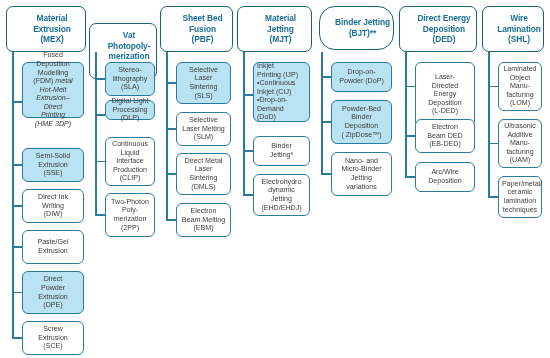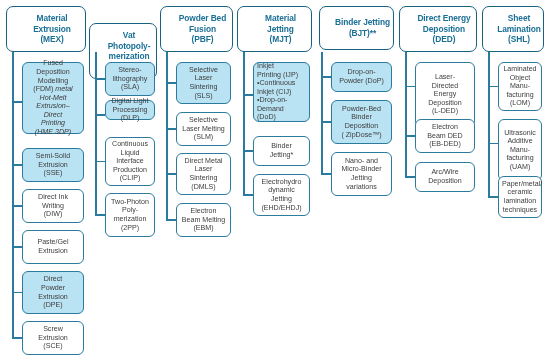--- a/index.html
+++ b/index.html
@@ -98,21 +98,21 @@
 
 <div id="diagram">
     <div class="column" style="left: 6px; width: 80px;">
       <div class="header-box" style="left: 0px; right: 0px;">
         <span class="hdr-text">Material
 Extrusion
 (MEX)</span>
       </div>
       <div class="trunk" style="left: 6px; top: 52px; height: 286px;"></div>
       <div class="stub" style="left: 6px; top: 101.1px; width: 10px;"></div>
-      <div class="item-box filled" style="left: 16px; right: 2px; top: 62px; height: 72px;">
+      <div class="item-box filled" style="left: 16px; right: 2px; top: 62px; height: 56px;">
         <span class="item-text"><span>Fused</span><br><span>Deposition</span><br><span>Modelling</span><br><span>(FDM) </span><span class="ital">metal</span><br><span class="ital">Hot-Melt</span><br><span class="ital">Extrusion–</span><br><span class="ital">Direct</span><br><span class="ital">Printing</span><br><span class="ital">(HME 3DP)</span></span>
       </div>
       <div class="stub" style="left: 6px; top: 164.1px; width: 10px;"></div>
       <div class="item-box filled" style="left: 16px; right: 2px; top: 148px; height: 34px;">
         <span class="item-text">Semi-Solid
 Extrusion
 (SSE)</span>
       </div>
       <div class="stub" style="left: 6px; top: 205.1px; width: 10px;"></div>
       <div class="item-box" style="left: 16px; right: 2px; top: 189px; height: 34px;">
@@ -170,21 +170,21 @@
       <div class="stub" style="left: 6px; top: 214.1px; width: 10px;"></div>
       <div class="item-box" style="left: 16px; right: 2px; top: 193px; height: 44px;">
         <span class="item-text">Two-Photon
 Poly-
 merization
 (2PP)</span>
       </div>
     </div>
     <div class="column" style="left: 160px; width: 73px;">
       <div class="header-box" style="left: 0px; right: 0px;">
-        <span class="hdr-text">Powder Bed
+        <span class="hdr-text">Sheet Bed
 Fusion
 (PBF)</span>
       </div>
       <div class="trunk" style="left: 6px; top: 52px; height: 168px;"></div>
       <div class="stub" style="left: 6px; top: 82.1px; width: 10px;"></div>
       <div class="item-box filled" style="left: 16px; right: 2px; top: 62px; height: 42px;">
         <span class="item-text">Selective
 Laser
 Sintering
 (SLS)</span>
@@ -233,21 +233,21 @@
       </div>
       <div class="stub" style="left: 6px; top: 194.1px; width: 10px;"></div>
       <div class="item-box" style="left: 16px; right: 2px; top: 174px; height: 42px;">
         <span class="item-text">Electrohydro
 dynamic
 Jetting
 (EHD/EHDJ)</span>
       </div>
     </div>
     <div class="column" style="left: 315px; width: 79px;">
-      <div class="header-box" style="left: 4px; right: 0px;">
+      <div class="header-box" style="left: 4px; right: 0px; border-radius: 16px;">
         <span class="hdr-text">Binder Jetting
 (BJT)**</span>
       </div>
       <div class="trunk" style="left: 6px; top: 52px; height: 122px;"></div>
       <div class="stub" style="left: 6px; top: 76.1px; width: 10px;"></div>
       <div class="item-box filled" style="left: 16px; right: 2px; top: 62px; height: 30px;">
         <span class="item-text">Drop-on-
 Powder (DoP)</span>
       </div>
       <div class="stub" style="left: 6px; top: 121.1px; width: 10px;"></div>
@@ -287,35 +287,35 @@
 (EB-DED)</span>
       </div>
       <div class="stub" style="left: 6px; top: 176.1px; width: 10px;"></div>
       <div class="item-box" style="left: 16px; right: 2px; top: 162px; height: 30px;">
         <span class="item-text">Arc/Wire
 Deposition</span>
       </div>
     </div>
     <div class="column" style="left: 482px; width: 62px;">
       <div class="header-box" style="left: 0px; right: 0px;">
-        <span class="hdr-text">Sheet
+        <span class="hdr-text">Wire
 Lamination
 (SHL)</span>
       </div>
       <div class="trunk" style="left: 6px; top: 52px; height: 145px;"></div>
       <div class="stub" style="left: 6px; top: 85.6px; width: 10px;"></div>
       <div class="item-box" style="left: 16px; right: 2px; top: 62px; height: 49px;">
         <span class="item-text">Laminated
 Object
 Manu-
 facturing
 (LOM)</span>
       </div>
       <div class="stub" style="left: 6px; top: 142.6px; width: 10px;"></div>
-      <div class="item-box" style="left: 16px; right: 2px; top: 119px; height: 62px;">
+      <div class="item-box" style="left: 16px; right: 2px; top: 119px; height: 49px;">
         <span class="item-text">Ultrasonic
 Additive
 Manu-
 facturing
 (UAM)</span>
       </div>
       <div class="stub" style="left: 6px; top: 196.1px; width: 10px;"></div>
       <div class="item-box" style="left: 16px; right: 2px; top: 176px; height: 42px;">
         <span class="item-text">Paper/metal/
 ceramic

